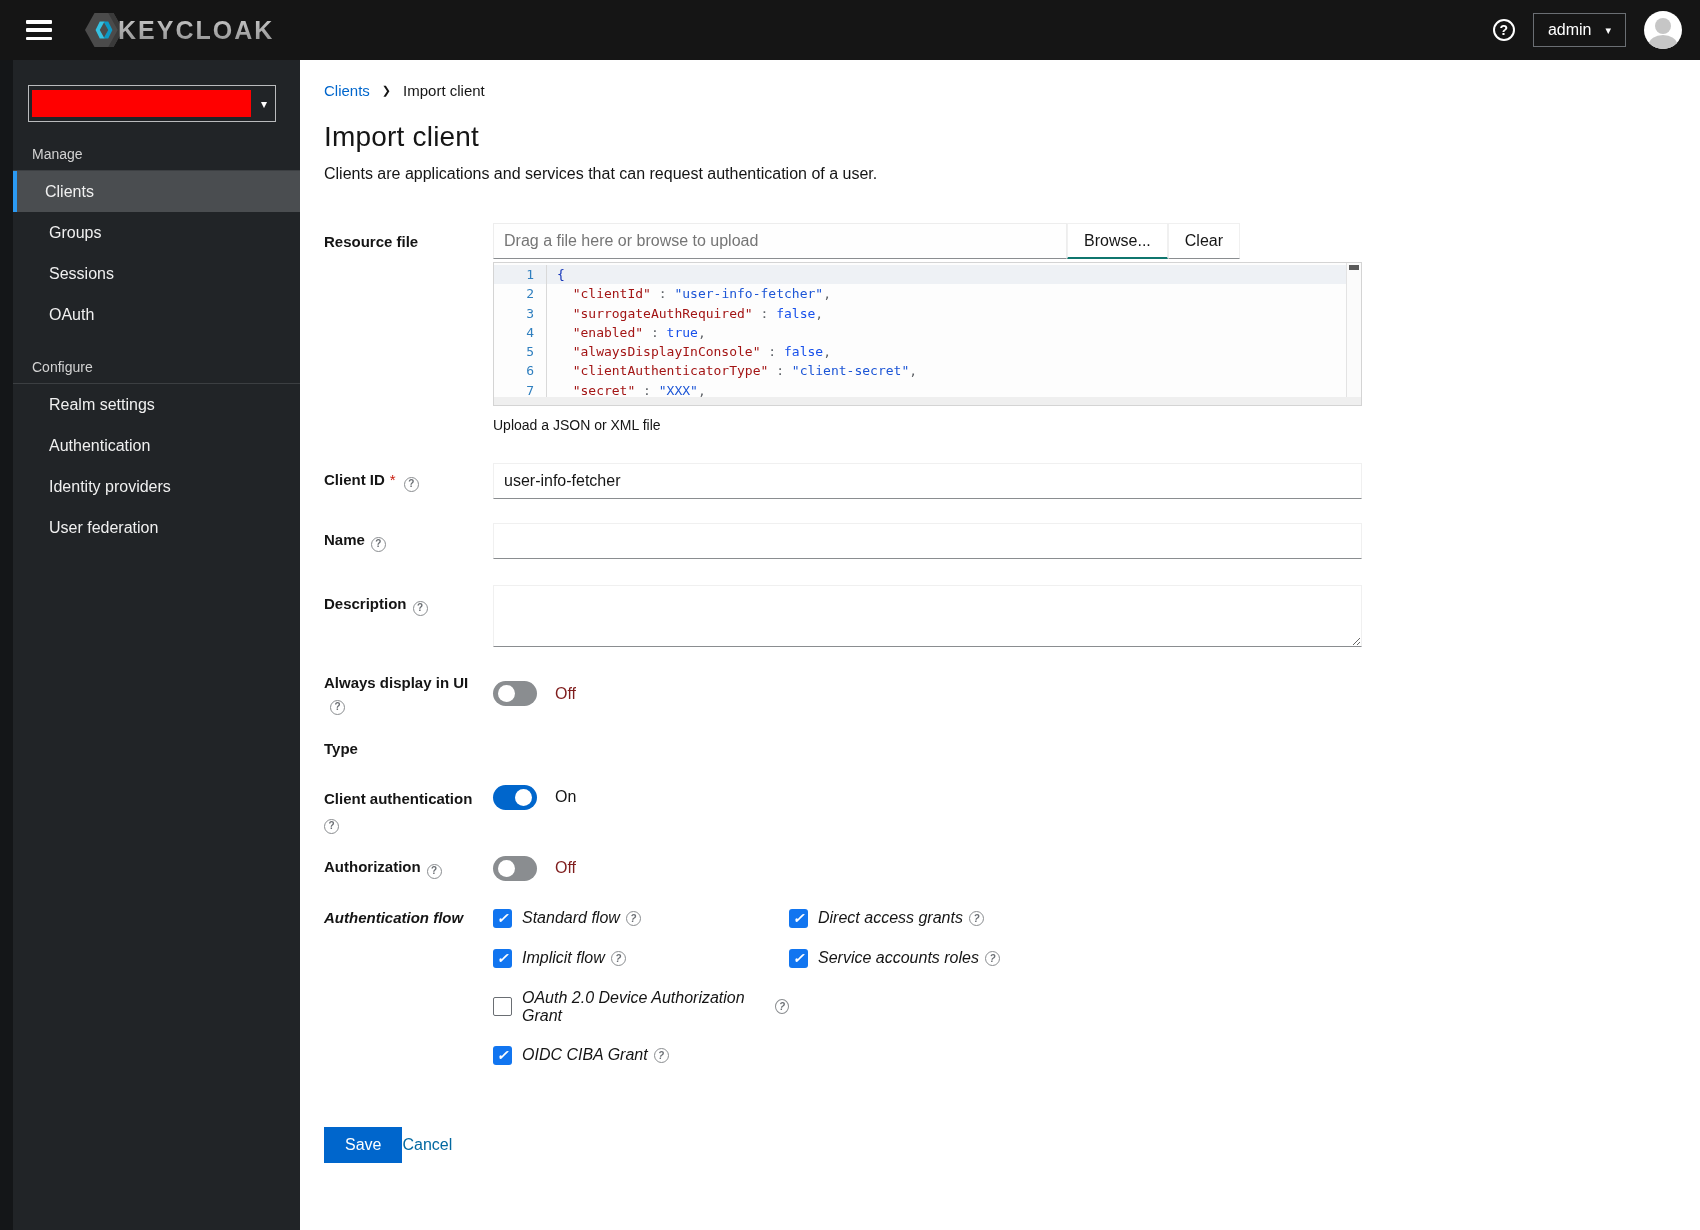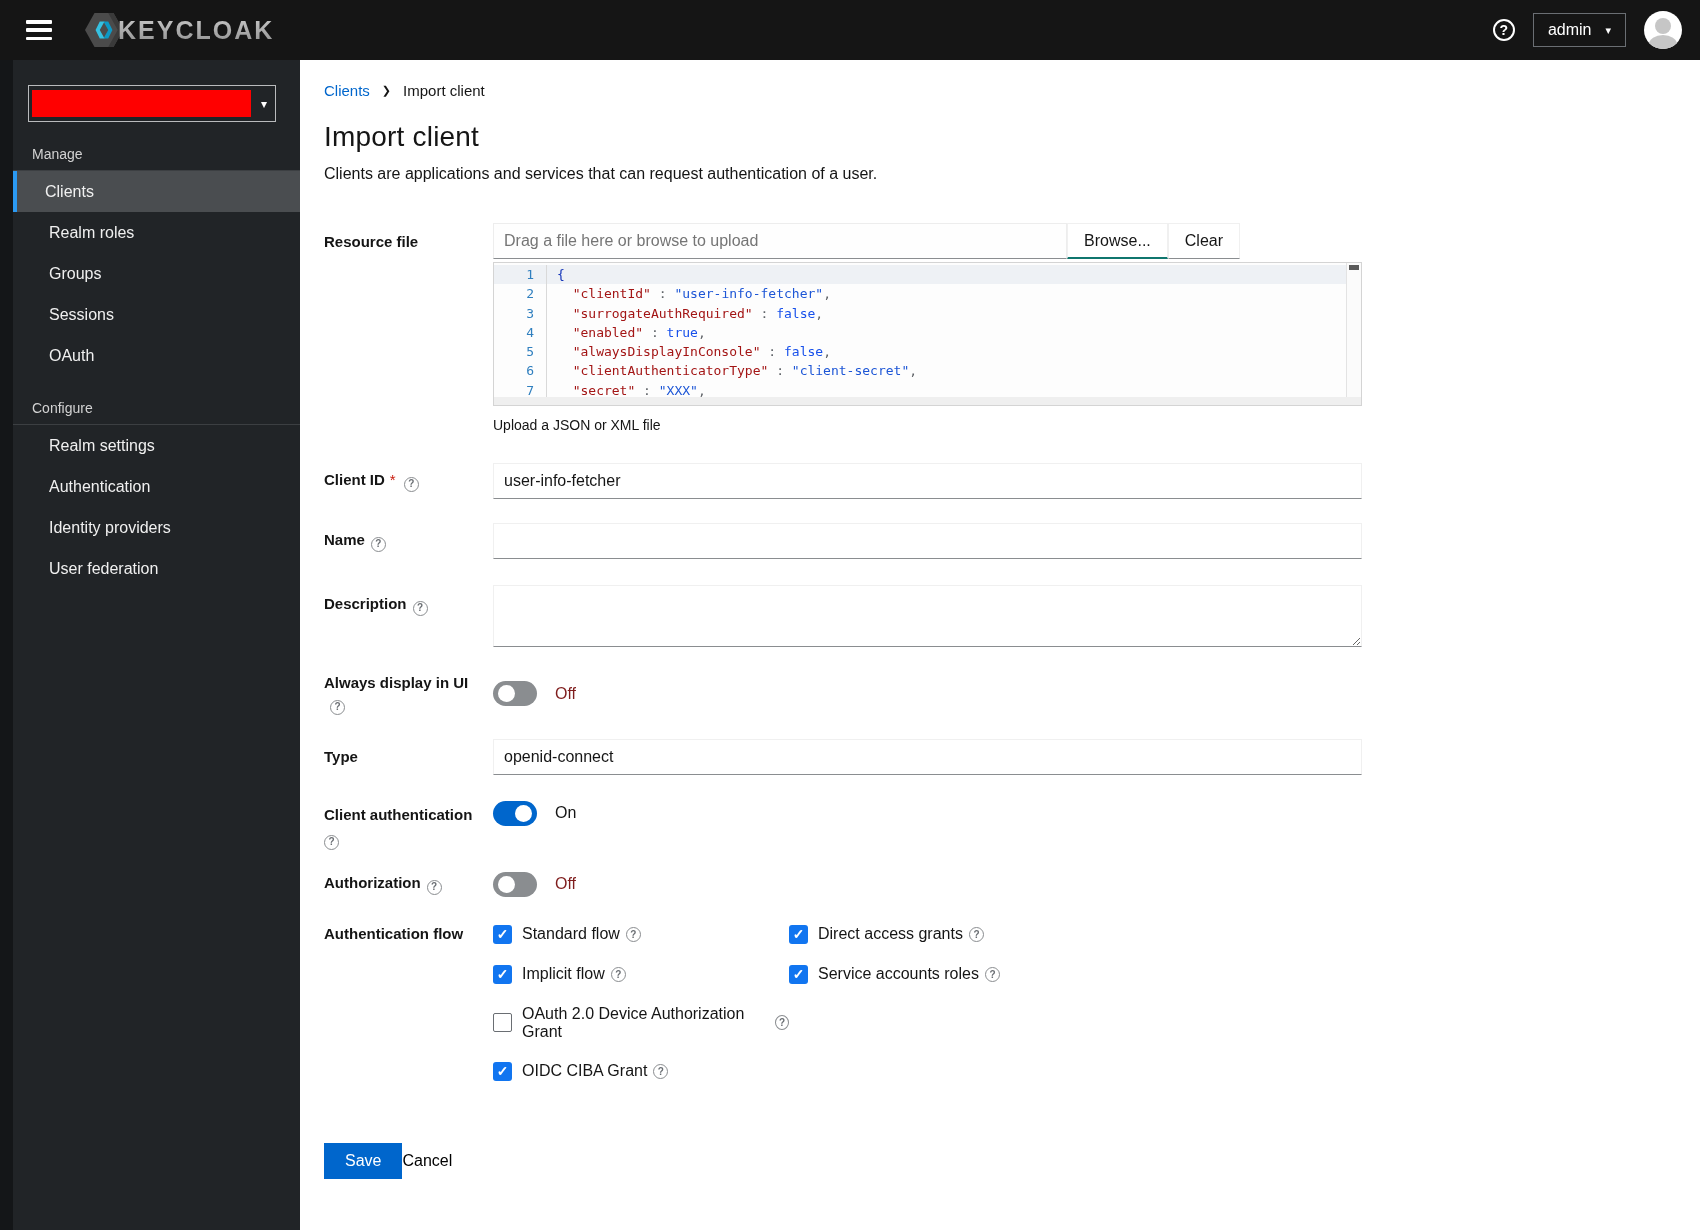--- a/index.html
+++ b/index.html
@@ -108,21 +108,21 @@
   .flow-item { display:flex; align-items:center; font-size:16px; color:#151515; }
   .checkbox { width:19px; height:19px; border-radius:3px; margin-right:10px; flex:none; cursor:pointer;
               display:flex; align-items:center; justify-content:center; }
   .checkbox.checked { background:#1175f0; color:#fff; font-size:14px; font-weight:bold; }
   .checkbox.unchecked { background:#fff; border:1px solid #6a6e73; border-radius:2px; }
 
   
   .actions { display:flex; align-items:center; margin-top:62px; }
   .btn-save { background:#0066cc; color:#fff; border:none; font-size:16px; padding:9px 21px;
               cursor:pointer; font-family:"Liberation Sans",sans-serif; }
-  .link-cancel { color:#000000; font-size:16px; text-decoration:none; cursor:pointer; }
+  .link-cancel { color:#0369a1; font-size:16px; text-decoration:none; cursor:pointer; }
 </style>
 </head>
 <body>
 
 <header class="masthead">
   <div class="hamburger">
     <span></span>
       <span></span>
       <span></span>
   </div>
@@ -151,21 +151,20 @@
 <nav class="sidebar">
   <div class="sidebar-strip"></div>
   <div class="realm-selector">
     <div class="realm-red"></div>
     <span class="realm-caret">▾</span>
   </div>
   <div id="nav-sections">
       <div class="nav-section-title">Manage</div>
       <div class="nav-divider"></div>
       <div class="nav-item selected">Clients</div>
-      <div class="nav-item">Realm roles</div>
       <div class="nav-item">Groups</div>
       <div class="nav-item">Sessions</div>
       <div class="nav-item">OAuth</div>
       <div class="nav-section-title">Configure</div>
       <div class="nav-divider"></div>
       <div class="nav-item">Realm settings</div>
       <div class="nav-item">Authentication</div>
       <div class="nav-item">Identity providers</div>
       <div class="nav-item">User federation</div>
     </div>
@@ -238,21 +237,20 @@
         <div class="toggle-wrap">
           <div class="toggle off">
               <div class="knob"></div>
             </div>
           <span class="toggle-state off">Off</span>
         </div>
       </div>
 
       <div class="form-row" style="margin-bottom:26px;">
         <div class="flabel">Type</div>
-        <input class="text-input" type="text" value="openid-connect" style="">
       </div>
 
       <div class="form-row top" style="margin-bottom:22px;">
         <div class="flabel" style="padding-top:4px;">
           <span>Client authentication</span><span class="qicon" style="margin-left:0; margin-top:10px; display:inline-flex;">?</span>
         </div>
         <div class="toggle-wrap">
           <div class="toggle on">
               <div class="knob"></div>
             </div>
@@ -265,21 +263,21 @@
           <span>Authorization</span><span class="qicon">?</span>
         </div>
         <div class="toggle-wrap">
           <div class="toggle off">
               <div class="knob"></div>
             </div>
           <span class="toggle-state off">Off</span>
         </div>
       </div>
 
-      <div class="form-row top" style="margin-bottom:36px;">
+      <div class="form-row top" style="margin-bottom:36px;font-style:italic;">
         <div class="flabel" style="padding-top:1px;">Authentication flow</div>
         <div class="flow-grid" id="flow-grid">
             <label class="flow-item">
               <span class="checkbox checked">✓</span>
               <span>Standard flow</span>
               <span class="qicon">?</span>
             </label>
             <label class="flow-item">
               <span class="checkbox checked">✓</span>
               <span>Direct access grants</span>

